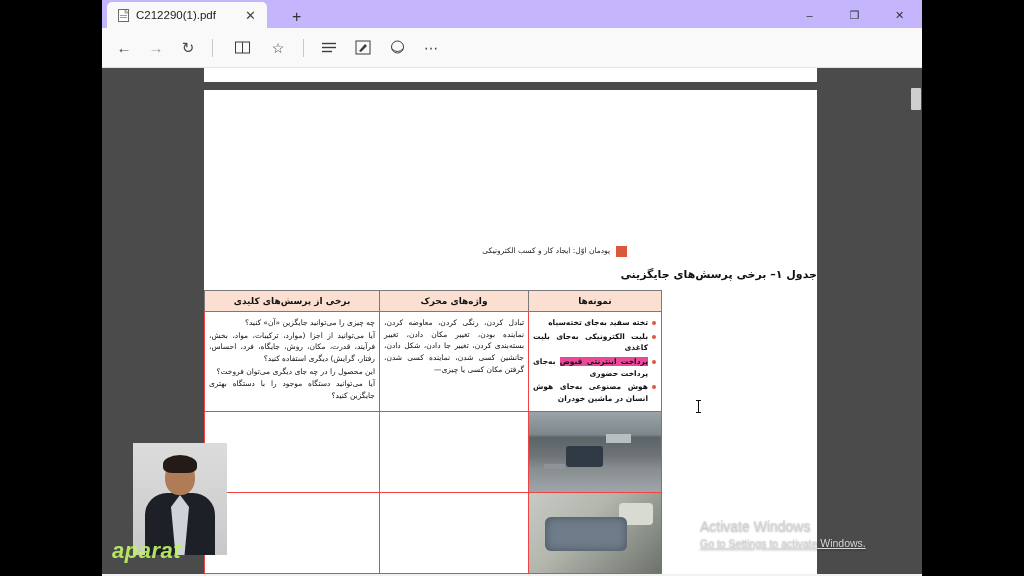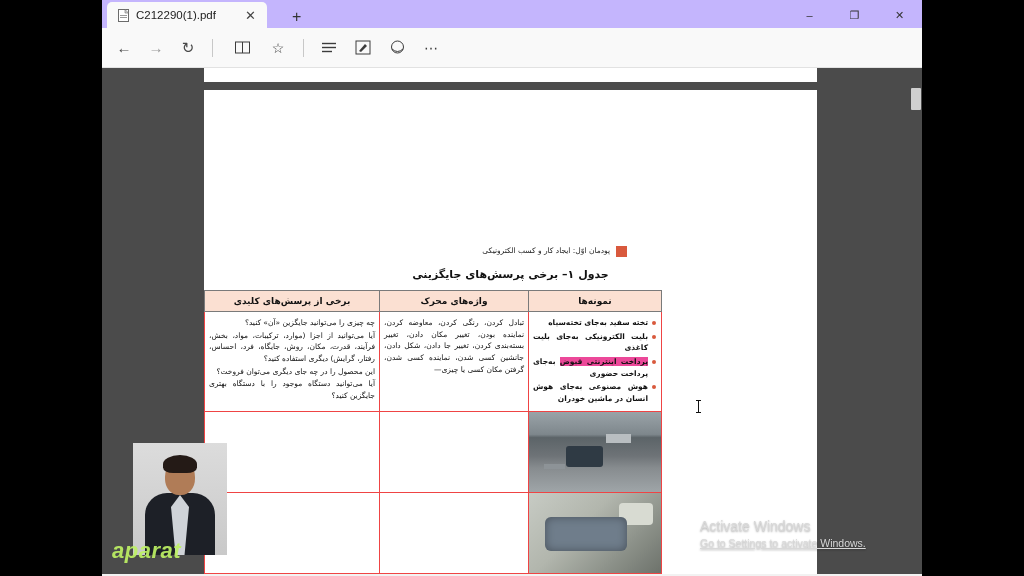--- a/index.html
+++ b/index.html
@@ -227,21 +227,21 @@
   .header-line .txt {
     font-size: 7.5px;
     color: #222;
     white-space: nowrap;
   }
   .tbl-title {
     position: absolute;
     right: 0;
     left: 0;
     top: 178px;
-    text-align: center;
+    text-align: right;
     font-size: 11px;
     font-weight: bold;
     color: #111;
   }
 
   table.maintbl {
     position: absolute;
     right: 155px;
     top: 200px;
     width: 442px;

